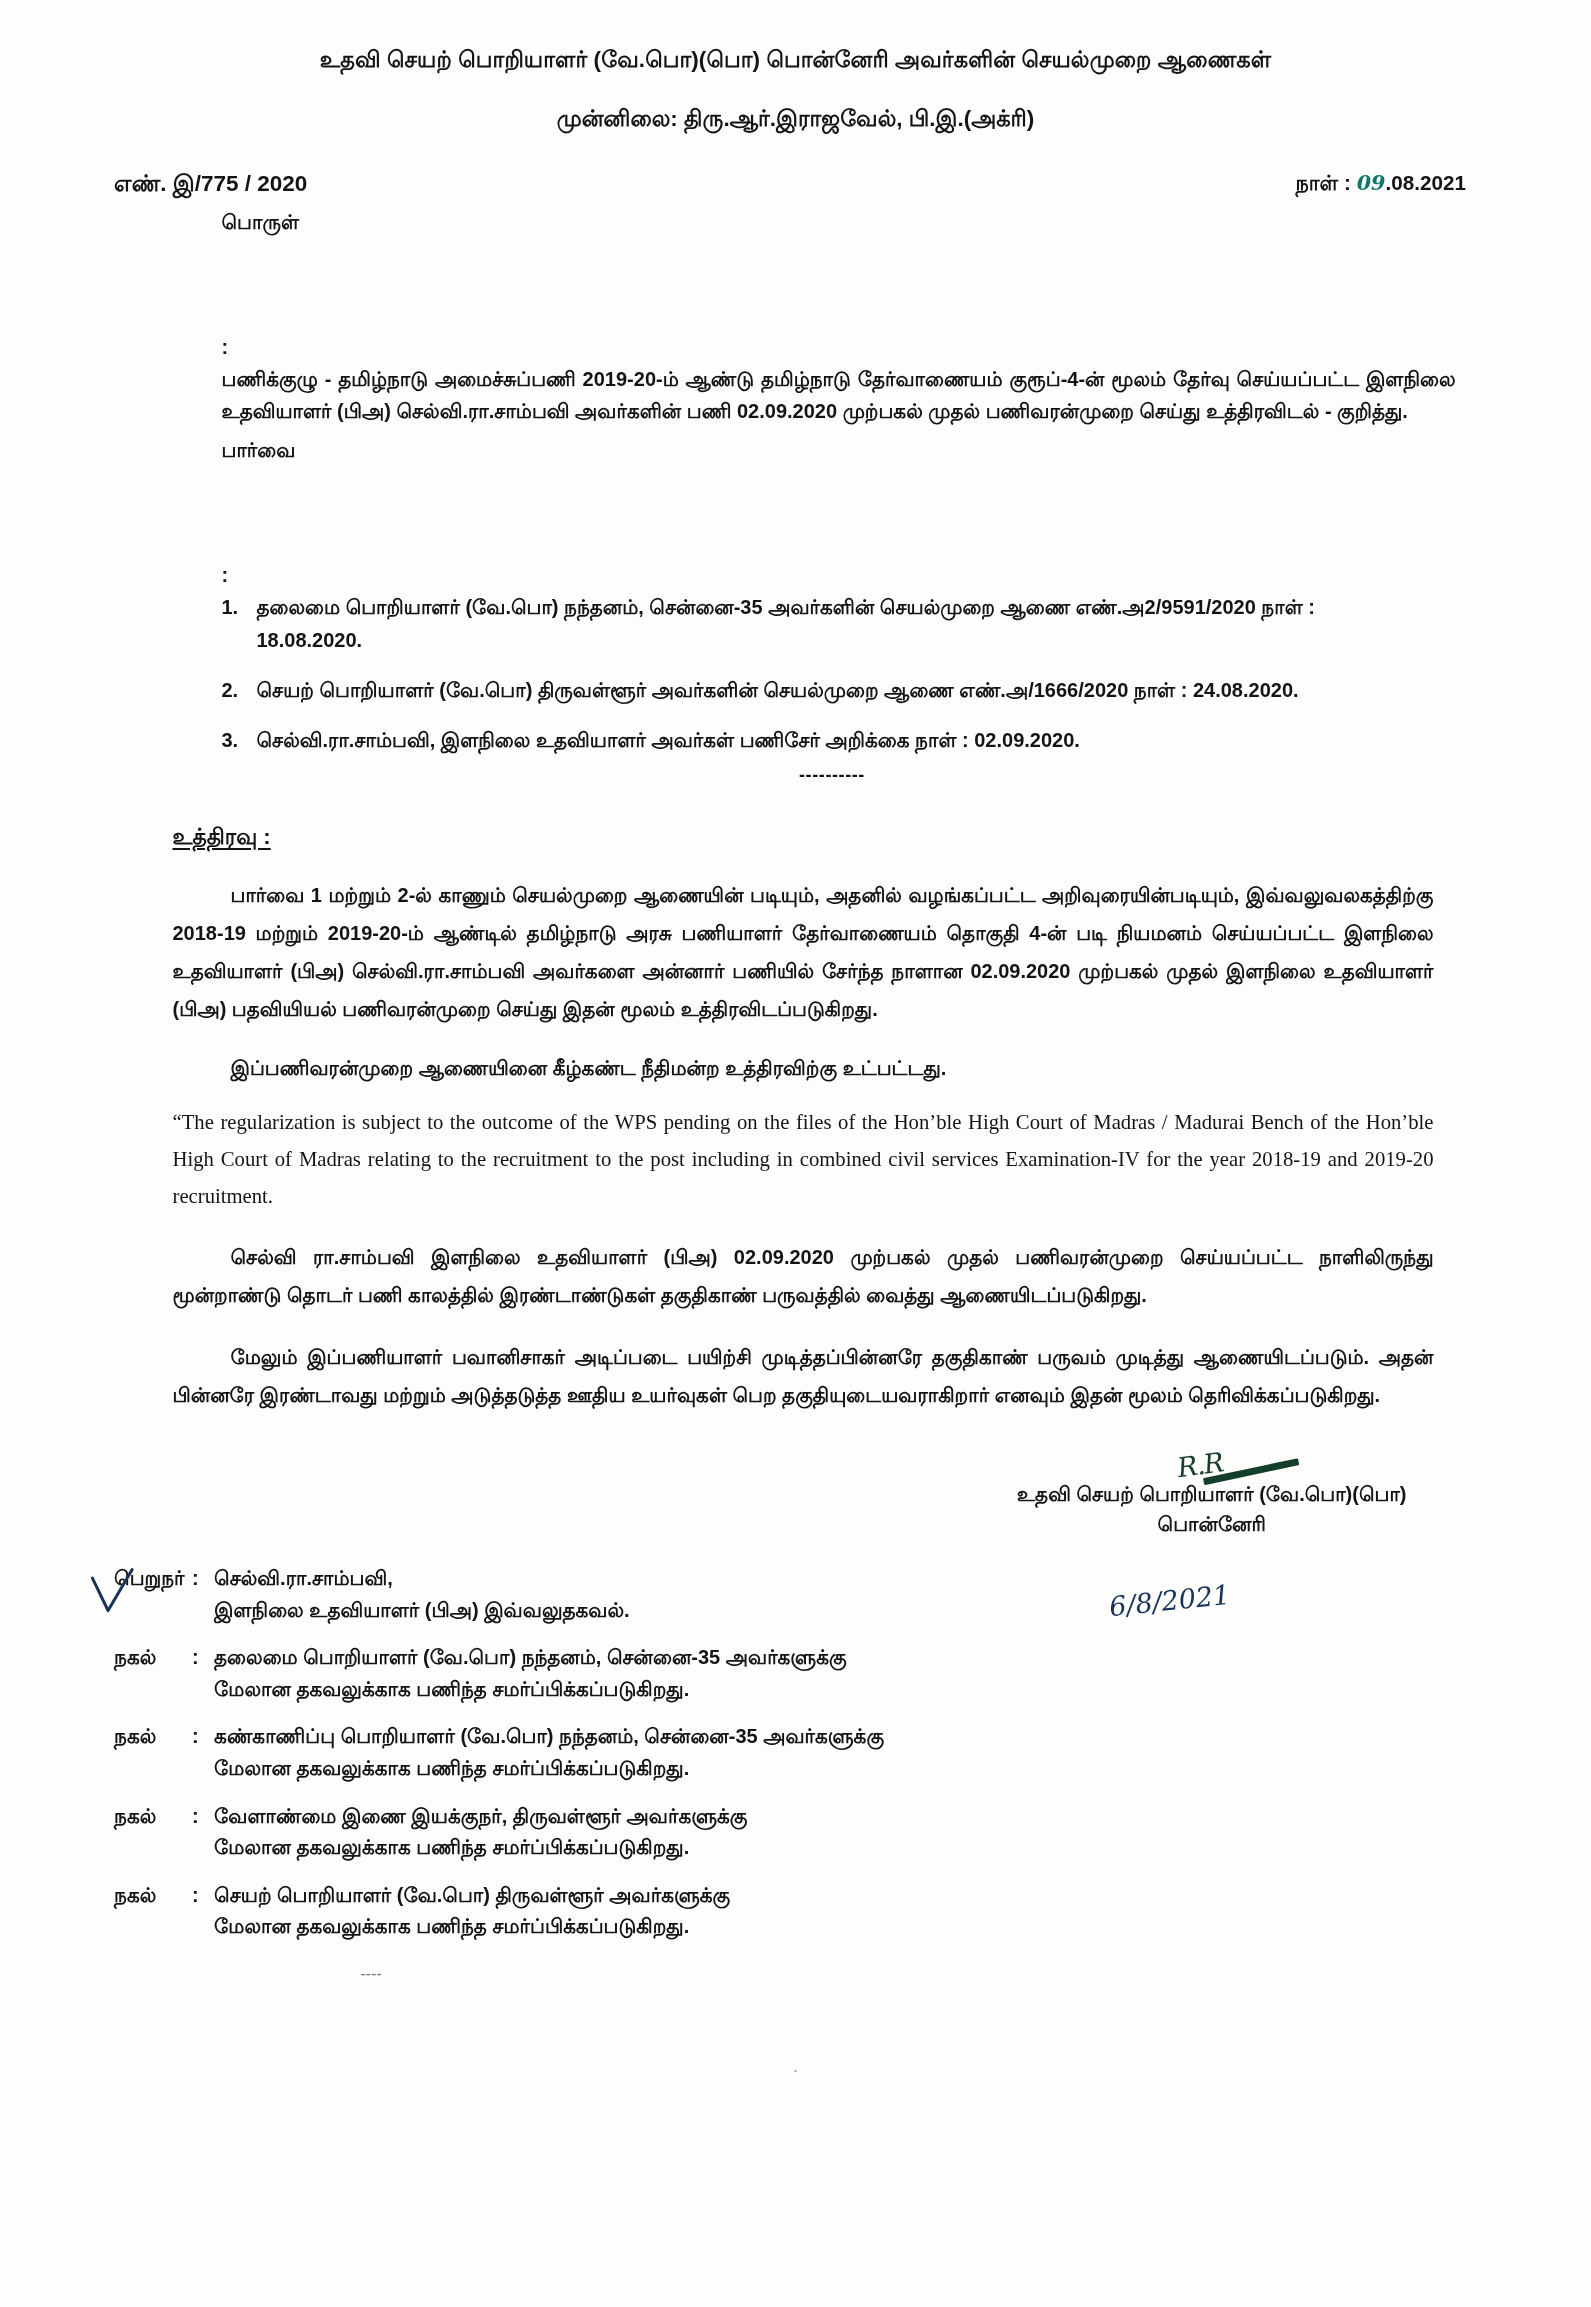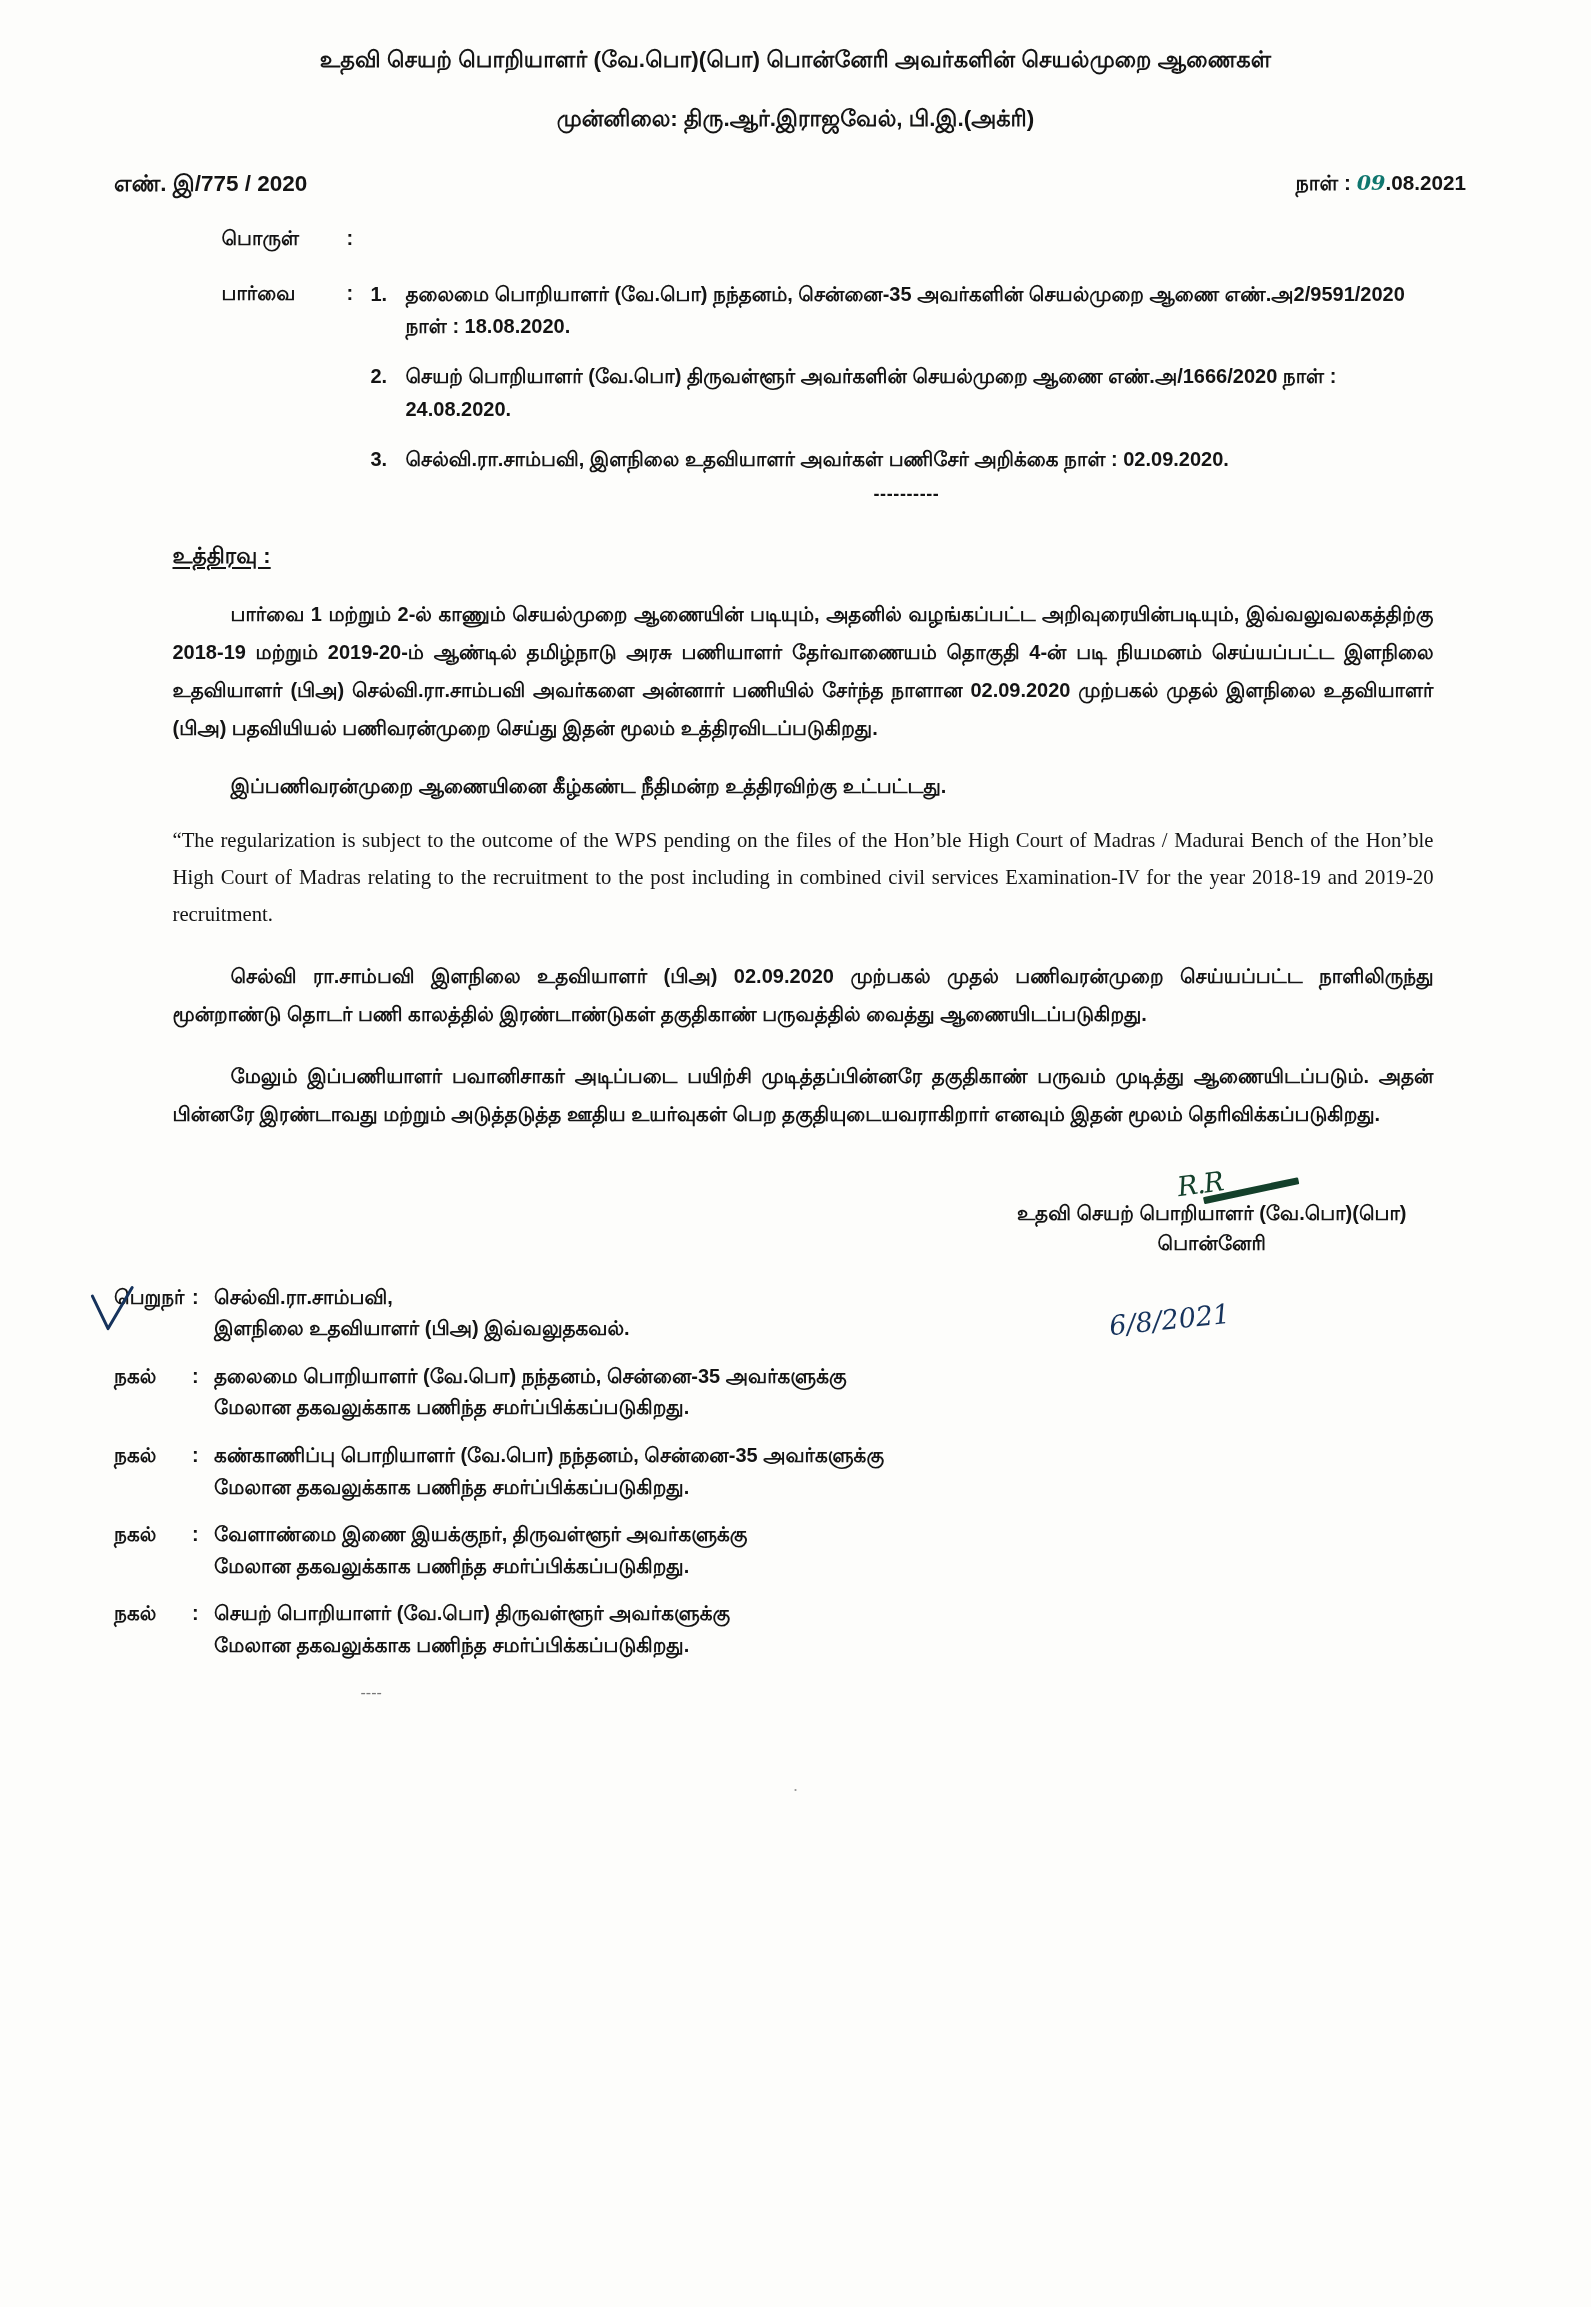--- a/index.html
+++ b/index.html
@@ -68,22 +68,23 @@
   .ref-date .handwrite {
     font-family: "DejaVu Serif", serif;
     font-style: italic;
     color: #0f766e;
     font-weight: bold;
   }
 
   
   .field-block {
     display: flex;
-    margin-top: 24px;
+    margin-top: 8px;
     padding-left: 122px;
+    flex-direction: column;
   }
   .field-label {
     width: 125px;
     flex: 0 0 125px;
     font-size: 20px;
     font-weight: bold;
     color: #141414;
     line-height: 1.55;
   }
   .field-colon {
@@ -272,20 +273,21 @@
       <div class="ref-no">எண். இ/775 / 2020</div>
       <div class="ref-date">
         <span>நாள் :</span>
         <span class="handwrite">09</span><span>.08.2021</span>
       </div>
     </div>
 
     <div class="field-block">
       <div class="field-label">பொருள்</div>
       <div class="field-colon">:</div>
+      <div class="field-body">பணிக்குழு - தமிழ்நாடு அமைச்சுப்பணி 2019-20-ம் ஆண்டு தமிழ்நாடு தேர்வாணையம் குரூப்-4-ன் மூலம் தேர்வு செய்யப்பட்ட இளநிலை உதவியாளர் (பிஅ) செல்வி.ரா.சாம்பவி அவர்களின் பணி 02.09.2020 முற்பகல் முதல் பணிவரன்முறை செய்து உத்திரவிடல் - குறித்து.</div>
     </div>
 
     <div class="field-block">
       <div class="field-label">பார்வை</div>
       <div class="field-colon">:</div>
       <div class="ref-list">
         <div class="ref-item">
           <div class="num">1.</div>
           <div class="txt">தலைமை பொறியாளர் (வே.பொ) நந்தனம், சென்னை-35 அவர்களின் செயல்முறை ஆணை எண்.அ2/9591/2020 நாள் : 18.08.2020.</div>
         </div>

